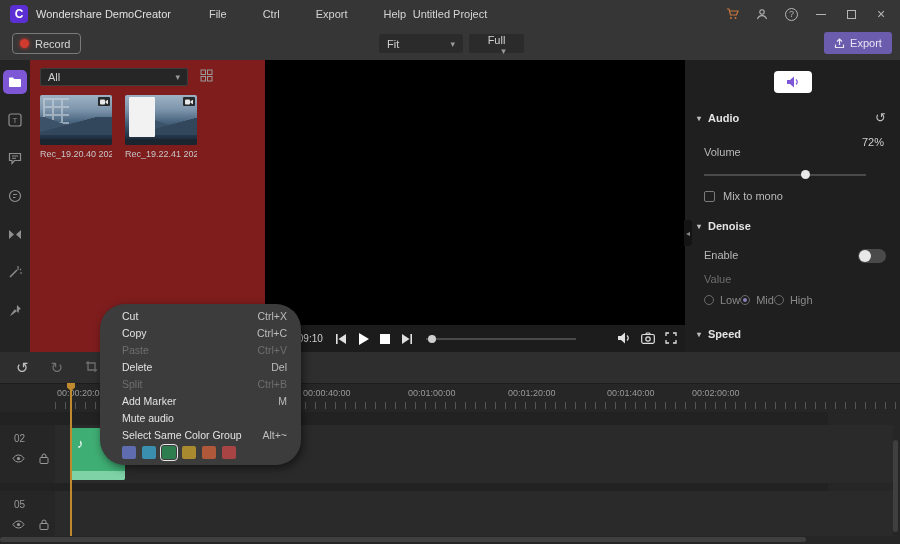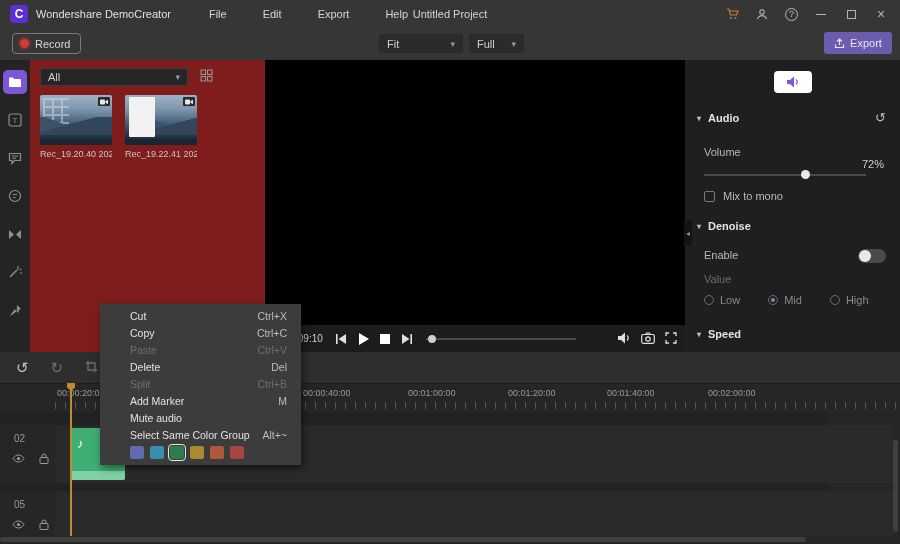--- a/index.html
+++ b/index.html
@@ -27,21 +27,21 @@
   
   .toolbar { left:0; top:28px; width:900px; height:32px; background:#363636; }
   .record-btn { position:absolute; left:12px; top:5px; height:21px; padding:0 10px 0 7px;
     border:1px solid #7a7a7a; border-radius:4px; display:flex; align-items:center; gap:6px;
     color:#d8d8d8; background:transparent; }
   .rec-dot { width:9px; height:9px; border-radius:50%; background:#d03a2f; box-shadow:0 0 4px #d03a2f; }
   .dd { position:absolute; top:6px; height:19px; background:#2b2b2b; border-radius:2px;
     display:flex; align-items:center; justify-content:space-between; padding:0 8px; color:#d0d0d0; }
   .dd .chev { color:#9a9a9a; font-size:9px; margin-left:14px; }
   .dd-fit { left:379px; width:84px; }
-  .dd-full { left:469px; width:55px; }
+  .dd-full { left:469px; width:55px;flex-direction:column; }
   .export-btn { position:absolute; right:8px; top:4px; height:22px; width:68px; border-radius:3px;
     background:#6c5cae; color:#e8e4f5; display:flex; align-items:center; justify-content:center; gap:5px; }
 
   
   .sidebar { left:0; top:60px; width:30px; height:292px; background:#242424;
     display:flex; flex-direction:column; align-items:center; padding-top:10px; gap:14px; }
   .side-btn { width:24px; height:24px; border-radius:5px; display:flex; align-items:center; justify-content:center; color:#8f8f8f; }
   .side-btn.active { background:#7e57d6; color:#fff; }
   .side-btn svg { display:block; }
 
@@ -85,21 +85,21 @@
   .sect-head { position:absolute; left:12px; display:flex; align-items:center; gap:7px; color:#e4e4e4; font-weight:bold; }
   .sect-head .tri { font-size:8px; color:#bdbdbd; }
   .reset-ic { position:absolute; right:14px; color:#bdbdbd; font-size:13px; }
   .plabel { position:absolute; left:19px; color:#b9b9b9; }
   .pvalue { position:absolute; right:16px; color:#cfcfcf; }
   .vol-slider { position:absolute; left:19px; top:114px; width:162px; height:2px; background:#4a4a4a; }
   .vol-slider .knob { position:absolute; left:60%; top:-4px; width:9px; height:9px; border-radius:50%; background:#e8e8e8; }
   .checkbox { position:absolute; left:19px; top:131px; width:11px; height:11px; border:1px solid #7a7a7a; border-radius:2px; }
   .toggle { position:absolute; right:14px; top:189px; width:28px; height:14px; border-radius:7px; background:#4a4a4a; }
   .toggle .knob { position:absolute; left:1px; top:1px; width:12px; height:12px; border-radius:50%; background:#e8e8e8; }
-  .radio-row { position:absolute; left:19px; top:234px; display:flex; gap:28px; color:#8a8a8a; }
+  .radio-row { position:absolute; left:19px; top:234px; display:flex; color:#8a8a8a; }
   .radio { display:flex; align-items:center; gap:6px; }
   .rdot { width:10px; height:10px; border:1px solid #6a6a6a; border-radius:50%; position:relative; }
   .rdot.sel::after { content:""; position:absolute; left:2px; top:2px; width:4px; height:4px; border-radius:50%; background:#8a7fb8; }
 
   
   .tl-toolbar { left:0; top:352px; width:900px; height:31px; background:#2e2e2e;
     display:flex; align-items:center; gap:22px; padding-left:16px; }
   .tl-ic { color:#c0c0c0; font-size:15px; }
   .tl-ic.dim { color:#6f6f6f; }
   .ruler { left:0; top:383px; width:900px; height:29px; background:#262626; border-top:1px solid #1c1c1c; }
@@ -115,41 +115,41 @@
   .audio-clip .wave { position:absolute; left:0; right:0; bottom:0; height:9px; background:#7ed2a6; border-radius:0 0 2px 2px; }
   .audio-clip .note { position:absolute; left:7px; top:8px; color:#fff; font-size:13px; }
   .playhead { left:70px; top:383px; width:2px; height:153px; background:#c08a2e; z-index:30; }
   .playhead::before { content:""; position:absolute; left:-3px; top:0; width:8px; height:8px; background:#c08a2e;
     clip-path:polygon(0 0,100% 0,100% 55%,50% 100%,0 55%); }
   .hscroll { left:0; top:537px; width:806px; height:5px; background:#3f3f3f; border-radius:3px; }
   .vscroll { left:893px; top:440px; width:5px; height:92px; background:#3f3f3f; border-radius:3px; }
 
   
   .ctx { left:100px; top:304px; width:201px; background:#3c3c3c; z-index:50;
-    box-shadow:2px 3px 8px rgba(0,0,0,.5); padding:3px 0 6px 12px; }
+    box-shadow:2px 3px 8px rgba(0,0,0,.5); padding:3px 0 6px 4px;border-radius:25px; }
   .ctx-item { height:17px; display:flex; align-items:center; justify-content:space-between;
     padding:0 14px 0 18px; color:#e2e2e2; font-size:10.5px; }
   .ctx-item .sc { color:#bdbdbd; }
   .ctx-item.disabled, .ctx-item.disabled .sc { color:#6e6e6e; }
   .ctx-item.highlight { background:#8a68d0; color:#fff; }
   .swatches { display:flex; gap:6px; padding:3px 0 0 18px; }
   .swatch { width:14px; height:13px; border-radius:2px; }
   .swatch.sel { outline:1px solid #e8e8e8; outline-offset:1px; }
 </style>
 </head>
 <body>
 
 <div id="app">
 
   <div class="titlebar abs">
     <div class="logo">C</div>
     <div class="appname">Wondershare DemoCreator</div>
     <div class="menus">
       <span>File</span>
-      <span>Edit</span>
+      <span>Ctrl</span>
       <span>Export</span>
       <span>Help</span>
     </div>
     <div class="proj-title">Untitled Project</div>
     <div class="win-icons">
       <span class="wi cart">
         <svg width="13" height="12" viewBox="0 0 13 12">
             <path d="M1 1h2l1.5 6h6L12 3H4" fill="none" stroke="#c8763c" stroke-width="1.2"></path>
             <circle cx="5" cy="10" r="1" fill="#c8763c"></circle>
             <circle cx="9.5" cy="10" r="1" fill="#c8763c"></circle>
@@ -341,21 +341,21 @@
         </svg>
     </div>
 
     <div class="sect-head" style="top:52px;">
       <span class="tri">▾</span>
       <span>Audio</span>
     </div>
     <span class="reset-ic" style="top:50px;">↺</span>
 
     <span class="plabel" style="top:86px;">Volume</span>
-    <span class="pvalue" style="top:98px;">72%</span>
+    <span class="pvalue" style="top:76px;">72%</span>
     <div class="vol-slider">
       <div class="knob"></div>
     </div>
 
     <div class="checkbox"></div>
     <span class="plabel" style="left:38px; top:130px;">Mix to mono</span>
 
     <div class="sect-head" style="top:160px;">
       <span class="tri">▾</span>
       <span>Denoise</span>
@@ -398,21 +398,21 @@
         </svg>
     </span>
   </div>
 
   <div class="ruler abs">
     <span class="rlabel" style="left:57px;">00:00:20:00</span>
     <span class="rlabel" style="left:303px;">00:00:40:00</span>
     <span class="rlabel" style="left:408px;">00:01:00:00</span>
     <span class="rlabel" style="left:508px;">00:01:20:00</span>
     <span class="rlabel" style="left:607px;">00:01:40:00</span>
-    <span class="rlabel" style="left:708px;text-align:right;">00:02:00:00</span>
+    <span class="rlabel" style="left:692px;text-align:right;">00:02:00:00</span>
     <div class="ticks"></div>
   </div>
 
   <div class="tracks abs">
     <div class="track-row" style="top:13px; height:58px;">
       <div class="track-head">
         <span class="t-id">02</span>
         <span class="t-ics">
           <span>
             <svg width="13" height="9" viewBox="0 0 13 9">

